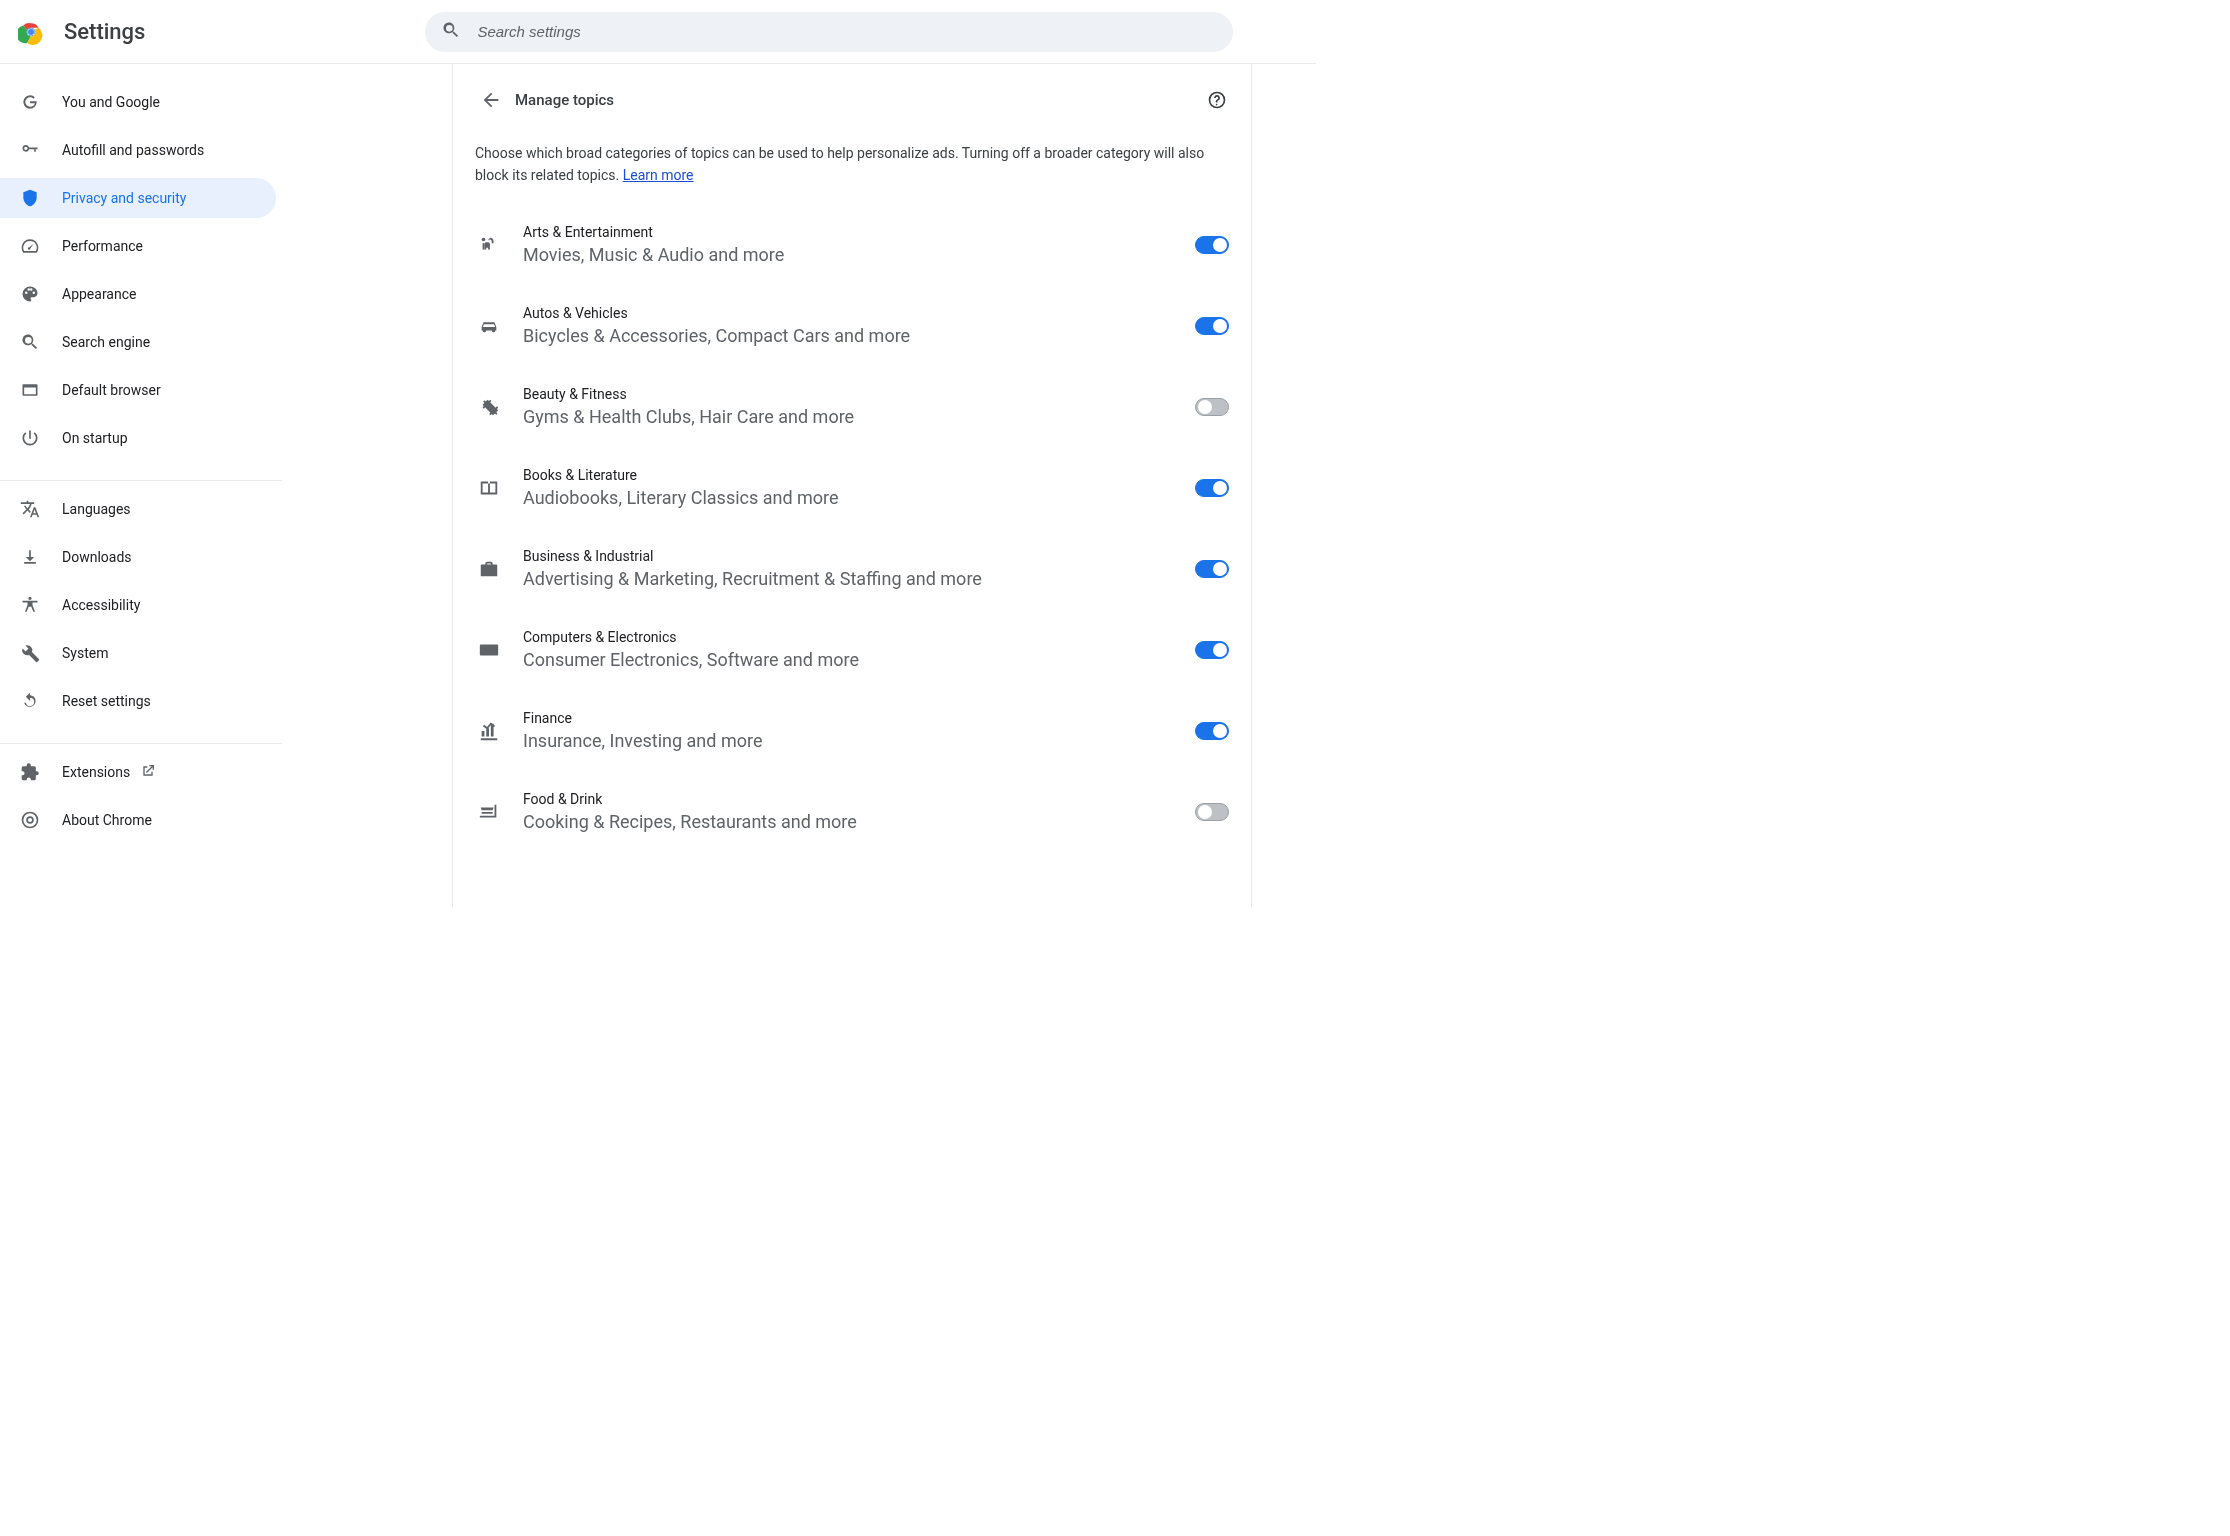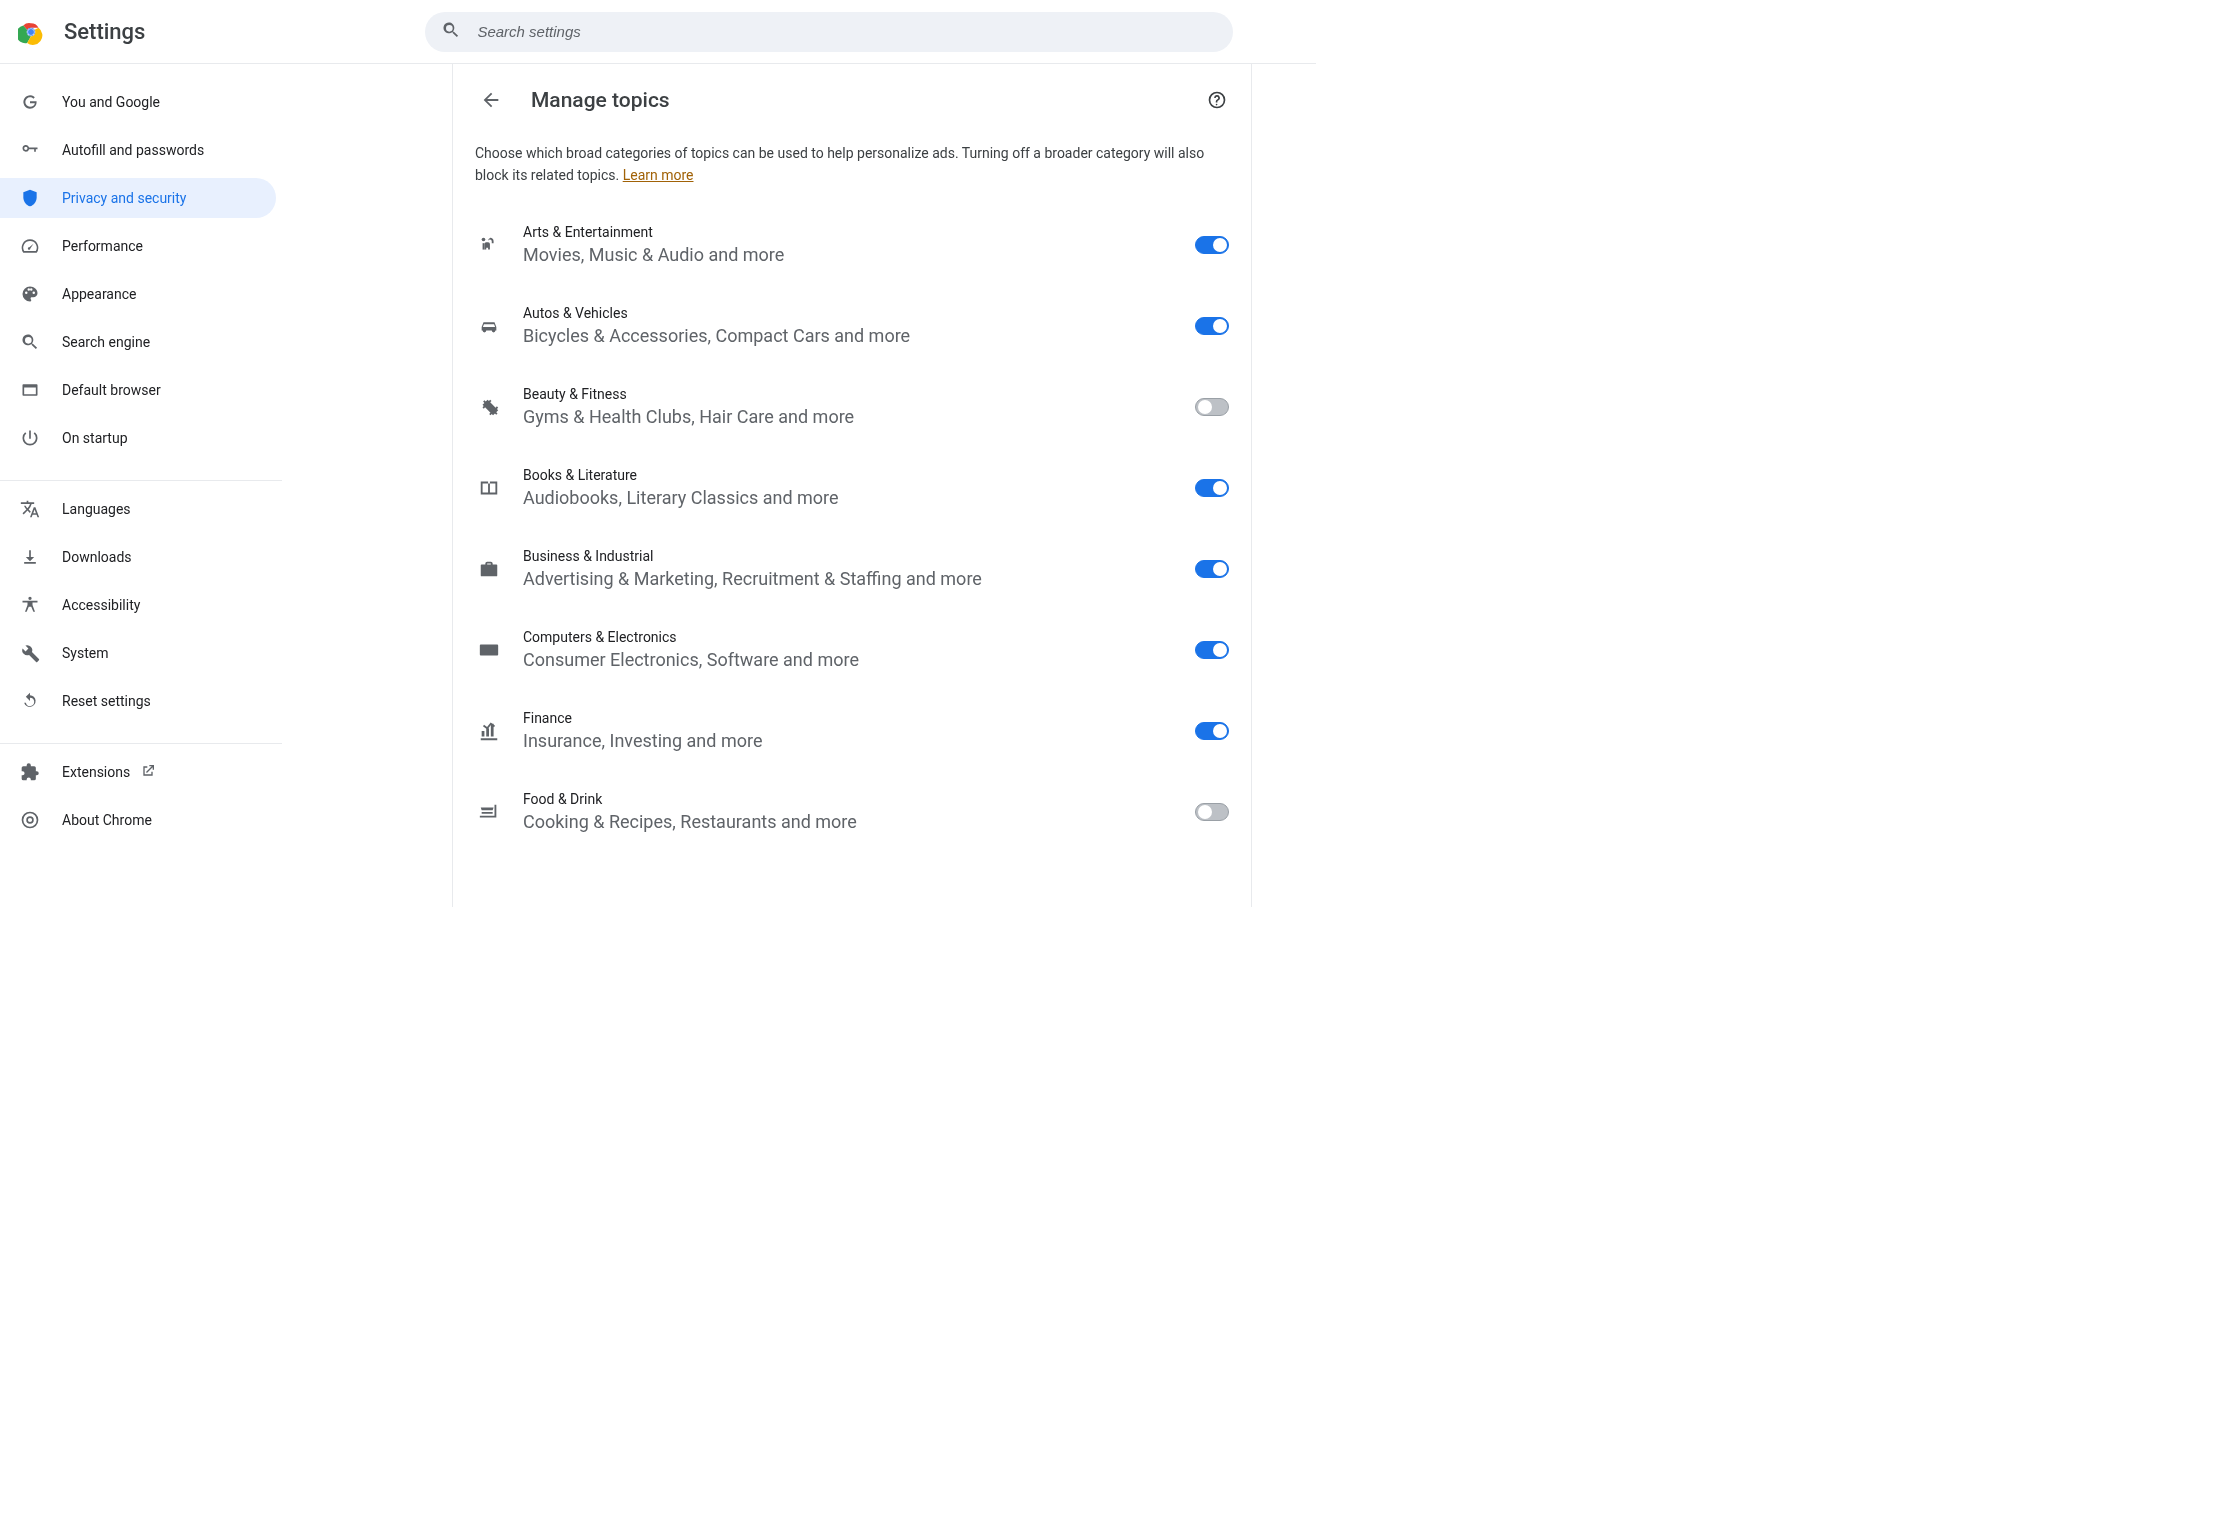--- a/index.html
+++ b/index.html
@@ -108,40 +108,40 @@
     padding: 20px 22px 0 22px;
   }
   .back-btn {
     width: 32px; height: 32px;
     border-radius: 50%;
     display: inline-flex; align-items: center; justify-content: center;
     cursor: pointer;
   }
   .back-btn svg { width: 22px; height: 22px; fill: #5f6368; }
   .page-title {
-    margin-left: 24px;
-    font-size: 21px;
+    margin-left: 8px;
+    font-size: 15px;
     color: #3c4043;
     font-weight: 500;
   }
   .help-btn {
     margin-left: auto;
     width: 24px; height: 24px;
     display: inline-flex; align-items: center; justify-content: center;
     cursor: pointer;
   }
   .help-btn svg { width: 20px; height: 20px; fill: none; stroke: #3c4043; stroke-width: 2; }
 
   .intro {
     padding: 26px 22px 10px 22px;
     font-size: 14px;
     line-height: 22px;
     color: #3c4043;
   }
-  .intro a { color: #a16207; text-decoration: underline; cursor: pointer; }
+  .intro a { color: #1d4ed8; text-decoration: underline; cursor: pointer; }
 
   .topic-list { padding: 8px 22px 0 22px; }
   .topic-row {
     display: flex;
     align-items: center;
     padding: 20px 0;
   }
   .topic-icon {
     width: 28px;
     margin-right: 20px;

